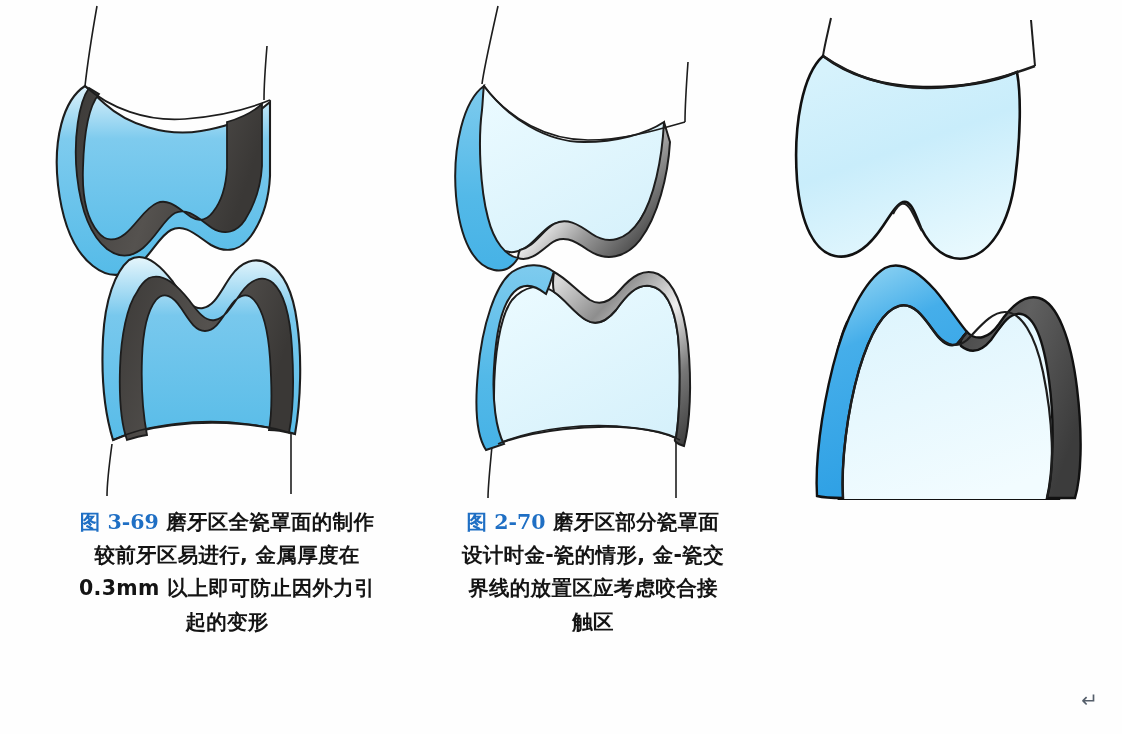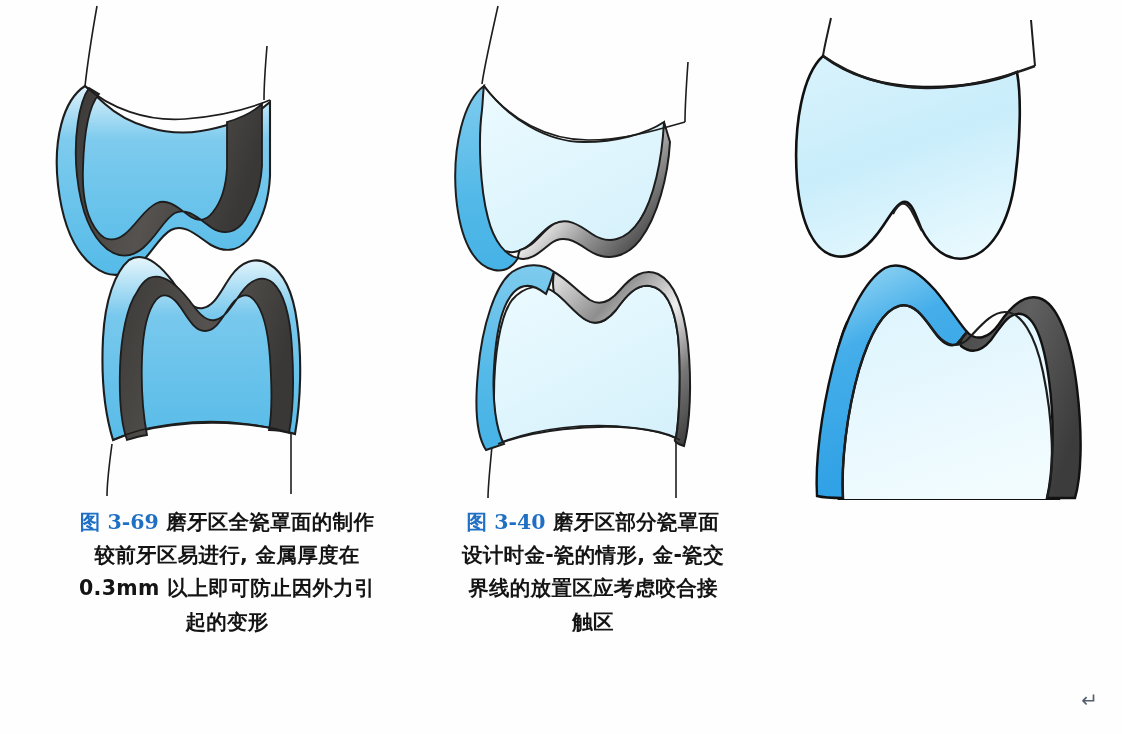--- a/index.html
+++ b/index.html
@@ -295,21 +295,21 @@
                  C234,304 224,288 210,286
                  C196,284 186,296 176,310
                  C166,322 156,326 146,320
                  C134,313 126,300 114,292
                  C112,284 113,278 114,272 Z"></path>
 
         <path class="outline" stroke-width="1.7" d="M58,444 C94,428 150,422 194,428 C216,431 230,435 240,440"></path>
       </svg>
 
       <div class="caption" id="caption-2">
-        <span class="fig-label">图 3-40</span>
+        <span class="fig-label">图 2-70</span>
         <span class="cap-text">磨牙区部分瓷罩面设计时金-瓷的情形, 金-瓷交界线的放置区应考虑咬合接触区</span>
       </div>
     </div>
 
     <div class="figure-col" id="col-3">
       <svg class="illus" id="illus-3" width="320" height="500" viewBox="0 0 320 500">
         <defs>
           <linearGradient id="g3-enamel" x1="0.3" y1="0" x2="0.7" y2="1">
             <stop offset="0%" stop-color="#d6f2fc"></stop>
             <stop offset="45%" stop-color="#c9edfb"></stop>

